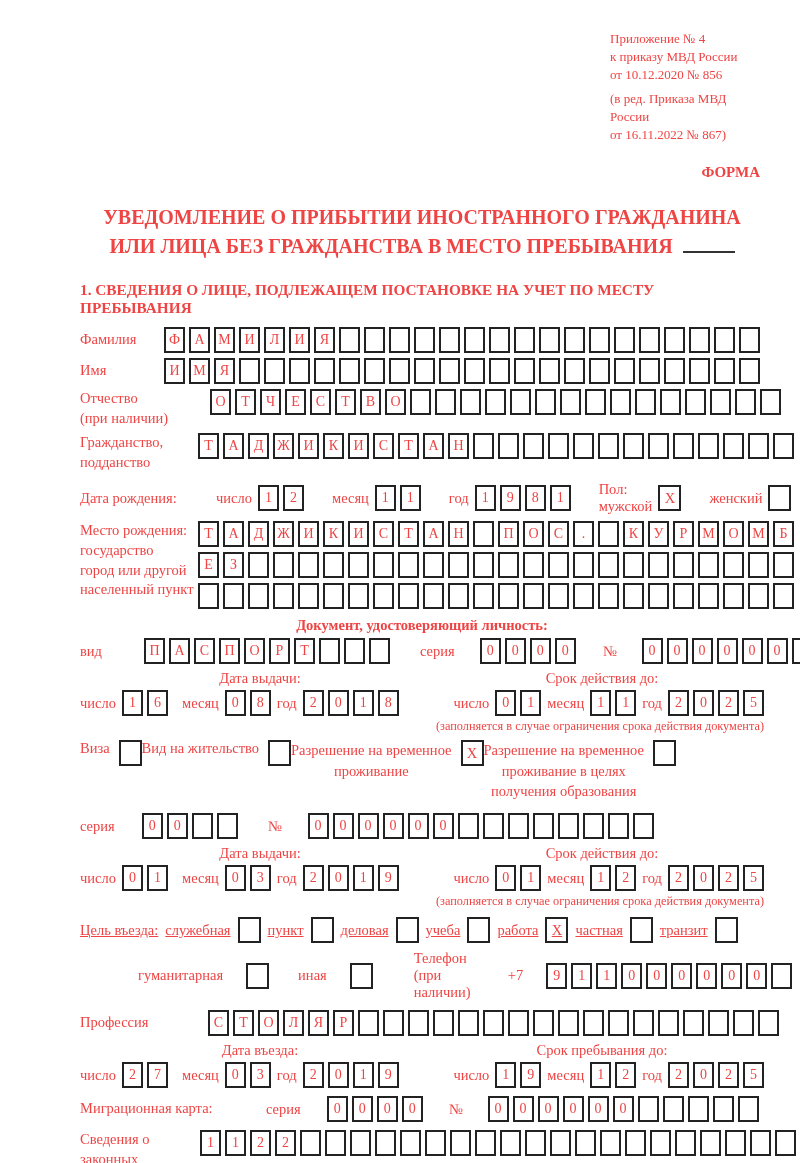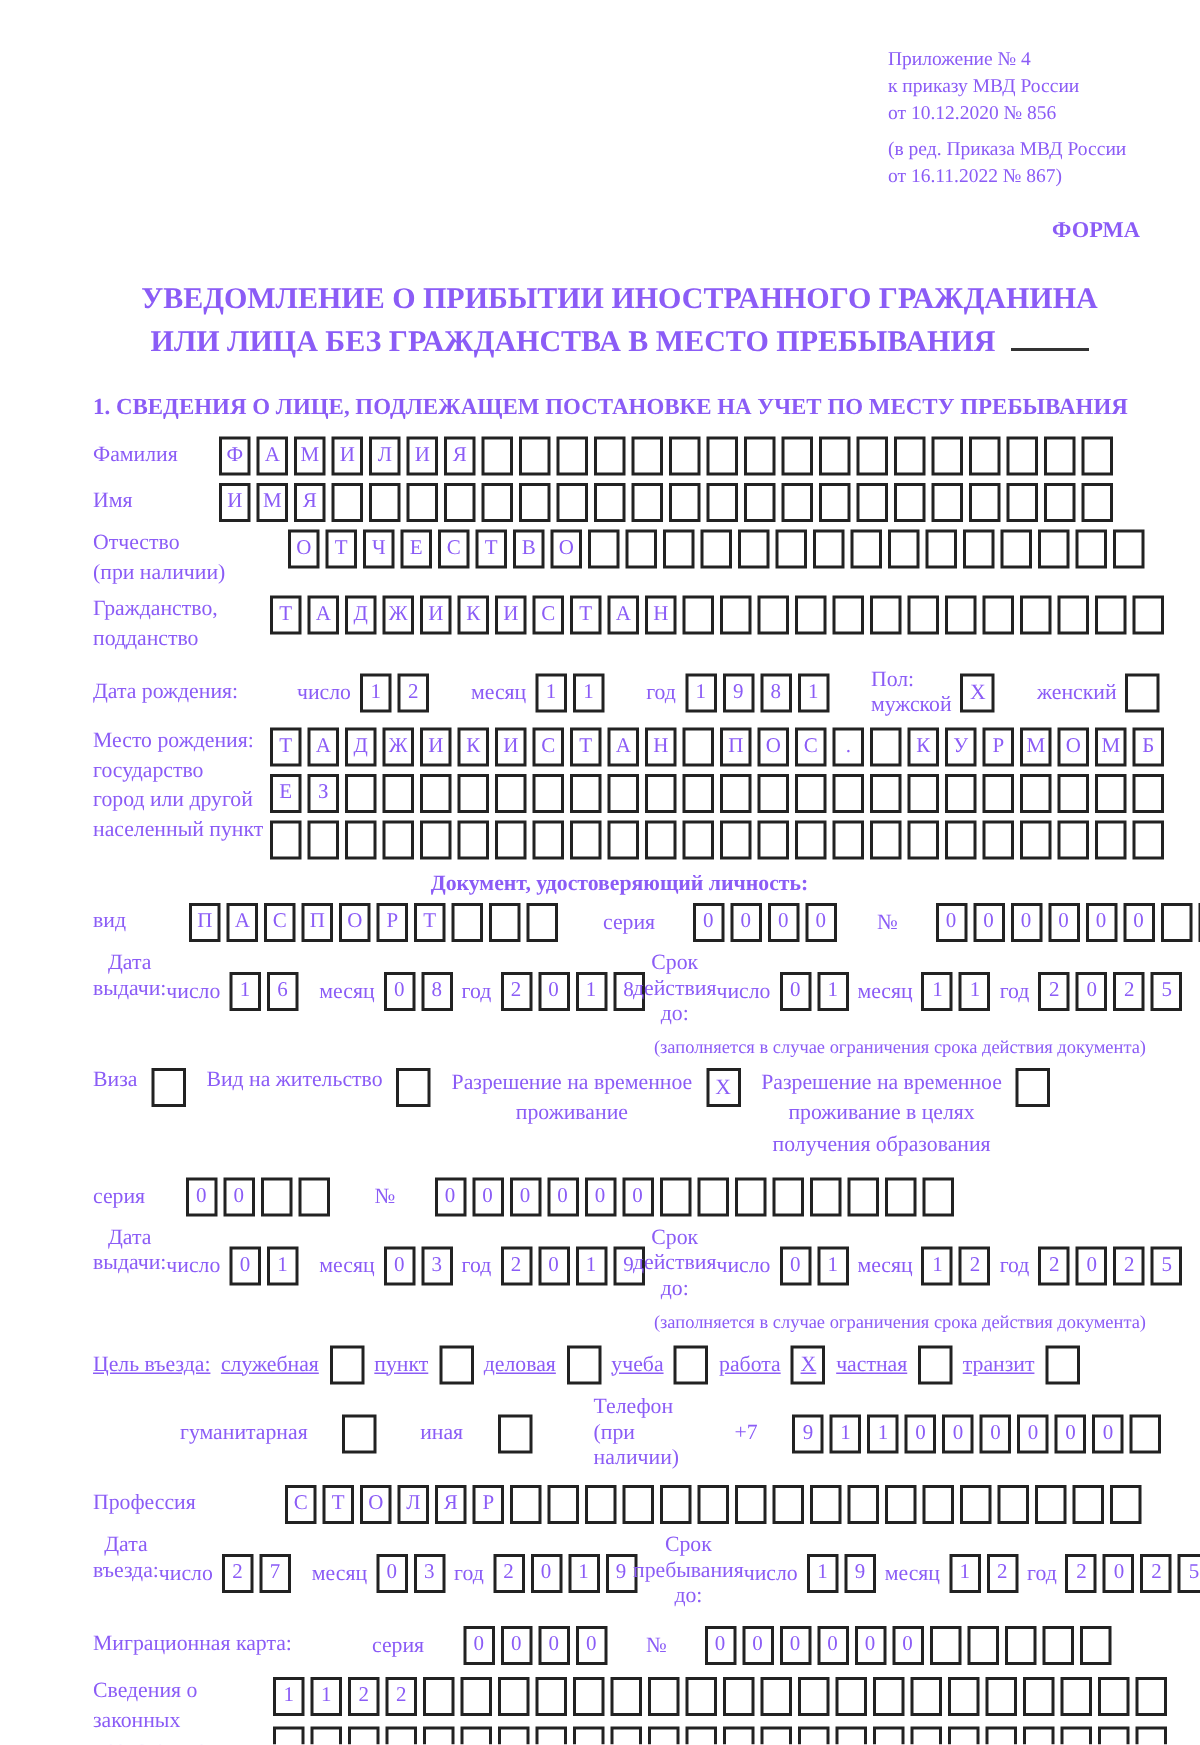--- a/index.html
+++ b/index.html
@@ -1,21 +1,21 @@
 <!DOCTYPE html>
 <html><head>
 <meta charset="utf-8">
 <style>
   * { box-sizing: border-box; margin: 0; padding: 0; }
   html, body { background: #ffffff; }
   .page {
     width: 800px; height: 1163px;
-    padding: 30px 36px 14px 62px;
+    padding: 30px 36px 14px 80px;
     font-family: "Liberation Serif", "DejaVu Serif", serif;
-    font-size: 14.5px; color: #8b5cf6;
+    font-size: 14.5px; color: #ef4444;
     background: #fff; position: relative; overflow: hidden;
   }
   .pre { white-space: pre-line; }
   .hdr-ref { margin-left: 530px; font-size: 13px; line-height: 1.4; }
   .hdr-ref2 { margin-left: 530px; font-size: 13px; line-height: 1.4; margin-top: 5px; }
   .forma { text-align: right; font-weight: bold; font-size: 15px; margin-top: 20px; padding-right: 4px; }
   .title { text-align: center; font-weight: bold; font-size: 20px; line-height: 1.45; margin-top: 22px; }
   .blank-line { display: inline-block; width: 52px; border-bottom: 2px solid #333; height: 14px; margin-left: 10px; }
   .sec-head { font-weight: bold; font-size: 15.3px; margin-top: 20px; margin-bottom: 10px; }
 
@@ -35,30 +35,30 @@
   .flabel { flex: 0 0 auto; line-height: 1.35; }
   .w66 { width: 66px; } .w105 { width: 112px; }
 
   .mp-grid { display: flex; align-items: flex-start; margin-top: 6px; }
   .mp-rows { display: flex; flex-direction: column; gap: 5px; }
 
   .center-head { text-align: center; font-weight: bold; margin-top: 8px; margin-bottom: 4px; }
   .seg { display: flex; align-items: center; gap: 6px; margin-right: 10px; }
 
   .datepair { display: flex; margin-top: 6px; }
-  .datecol { display: flex; flex-direction: row; }
+  .datecol { display: flex; flex-direction: column; }
   .datecol.left { width: 360px; }
   .datecol.right { flex: 1; }
   .dhead { text-align: center; margin-bottom: 3px; }
   .dfields { display: flex; align-items: center; gap: 6px; }
   .limit-note { text-align: right; font-size: 12.3px; margin-top: 3px; }
 
   .cbitem { display: flex; align-items: flex-start; gap: 9px; }
   .cbitem .lab.center { text-align: center; white-space: pre-line; line-height: 1.4; }
-  .resid-row { display: flex; align-items: flex-start; margin-top: 6px; gap: 14px; }
+  .resid-row { display: flex; align-items: flex-start; margin-top: 6px; }
 
   .purpose-row { display: flex; align-items: center; margin-top: 8px; gap: 7px; flex-wrap: nowrap; text-decoration: underline; }
   .purpose-row2 { display: flex; align-items: center; margin-top: 7px; gap: 23px; padding-left: 58px; }
 </style>
 </head>
 <body>
 
 <div class="page">
 
   <div class="hdr-ref pre">Приложение № 4

